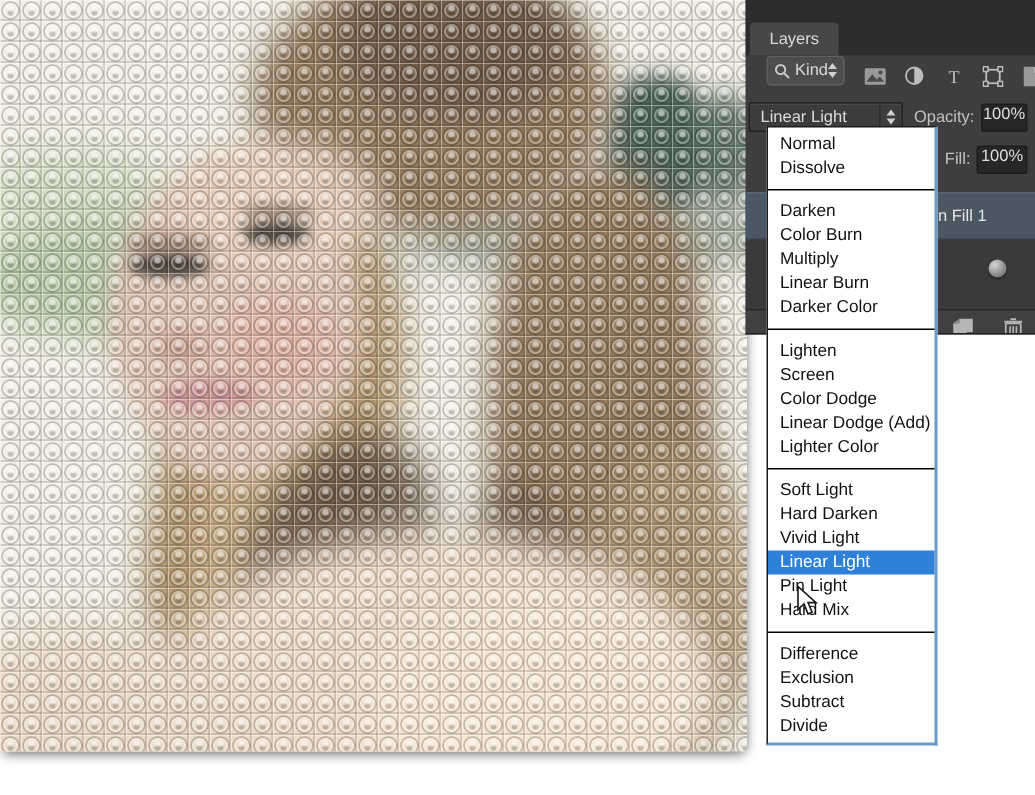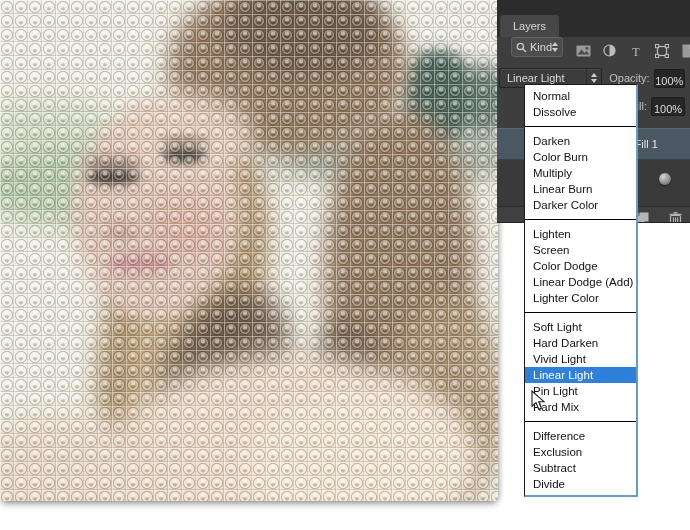--- a/index.html
+++ b/index.html
@@ -61,21 +61,21 @@
     border:1px solid #242424;border-radius:2px;
     display:flex;align-items:center;box-sizing:border-box;
     box-shadow:inset 0 1px 0 rgba(255,255,255,.07);
   }
   .blend-select .lbl{flex:1;padding-left:7px;color:#dcdcdc;white-space:nowrap;overflow:hidden;}
   .blend-select .arrows{border-left:1px solid #2c2c2c;padding:0 4px;height:100%;justify-content:center;}
   .opacity-label,.fill-label{width:52px;text-align:right;color:var(--c-text_dim);margin-left:auto;}
   .value-box{
     width:32px;height:17px;margin-left:4px;margin-right:2px;
     background:var(--c-value_box_bg);border-radius:2px;border:1px solid #1d1d1d;
-    display:flex;align-items:flex-end;justify-content:center;color:#dedede;
+    display:flex;align-items:flex-start;justify-content:center;color:#dedede;
   }
   .fill-row{height:28px;display:flex;align-items:center;padding:0 3px 0 2px;}
   .row-gap{height:8px;}
   .layer-row{
     height:30px;background:var(--c-layer_selected);
     display:flex;align-items:center;padding-left:99px;
     color:#e6e6e6;border-top:1px solid #5a6673;border-bottom:1px solid #39424c;
     white-space:nowrap;
   }
   .layer-row2{height:46px;background:#3a3a3a;position:relative;}
@@ -84,21 +84,21 @@
     background:radial-gradient(circle at 35% 30%, #d6d6d6, #8f8f8f 55%, #5f5f5f);
     box-shadow:0 1px 2px rgba(0,0,0,.5);
   }
   .bottom-bar{
     height:23px;background:#404040;border-top:1px solid #2a2a2a;
     display:flex;align-items:center;justify-content:flex-end;gap:17px;padding-right:7px;
   }
   .bicon{width:16px;height:14px;display:flex;align-items:center;justify-content:center;}
   
   .popup{
-    position:absolute;left:524px;top:84px;width:114px;
+    position:absolute;left:511px;top:84px;width:114px;
     background:var(--c-popup_bg);
     border-left:1px solid #1b1b1b;border-top:1px solid #1b1b1b;
     border-right:2px solid var(--c-popup_border_blue);
     border-bottom:2px solid var(--c-popup_border_blue);
     box-sizing:border-box;
     padding:3px 0;
     font-size:11.5px;color:var(--c-popup_text);
     z-index:30;
   }
   .dd-item{height:16px;line-height:16px;padding-left:8px;white-space:nowrap;cursor:default;}

